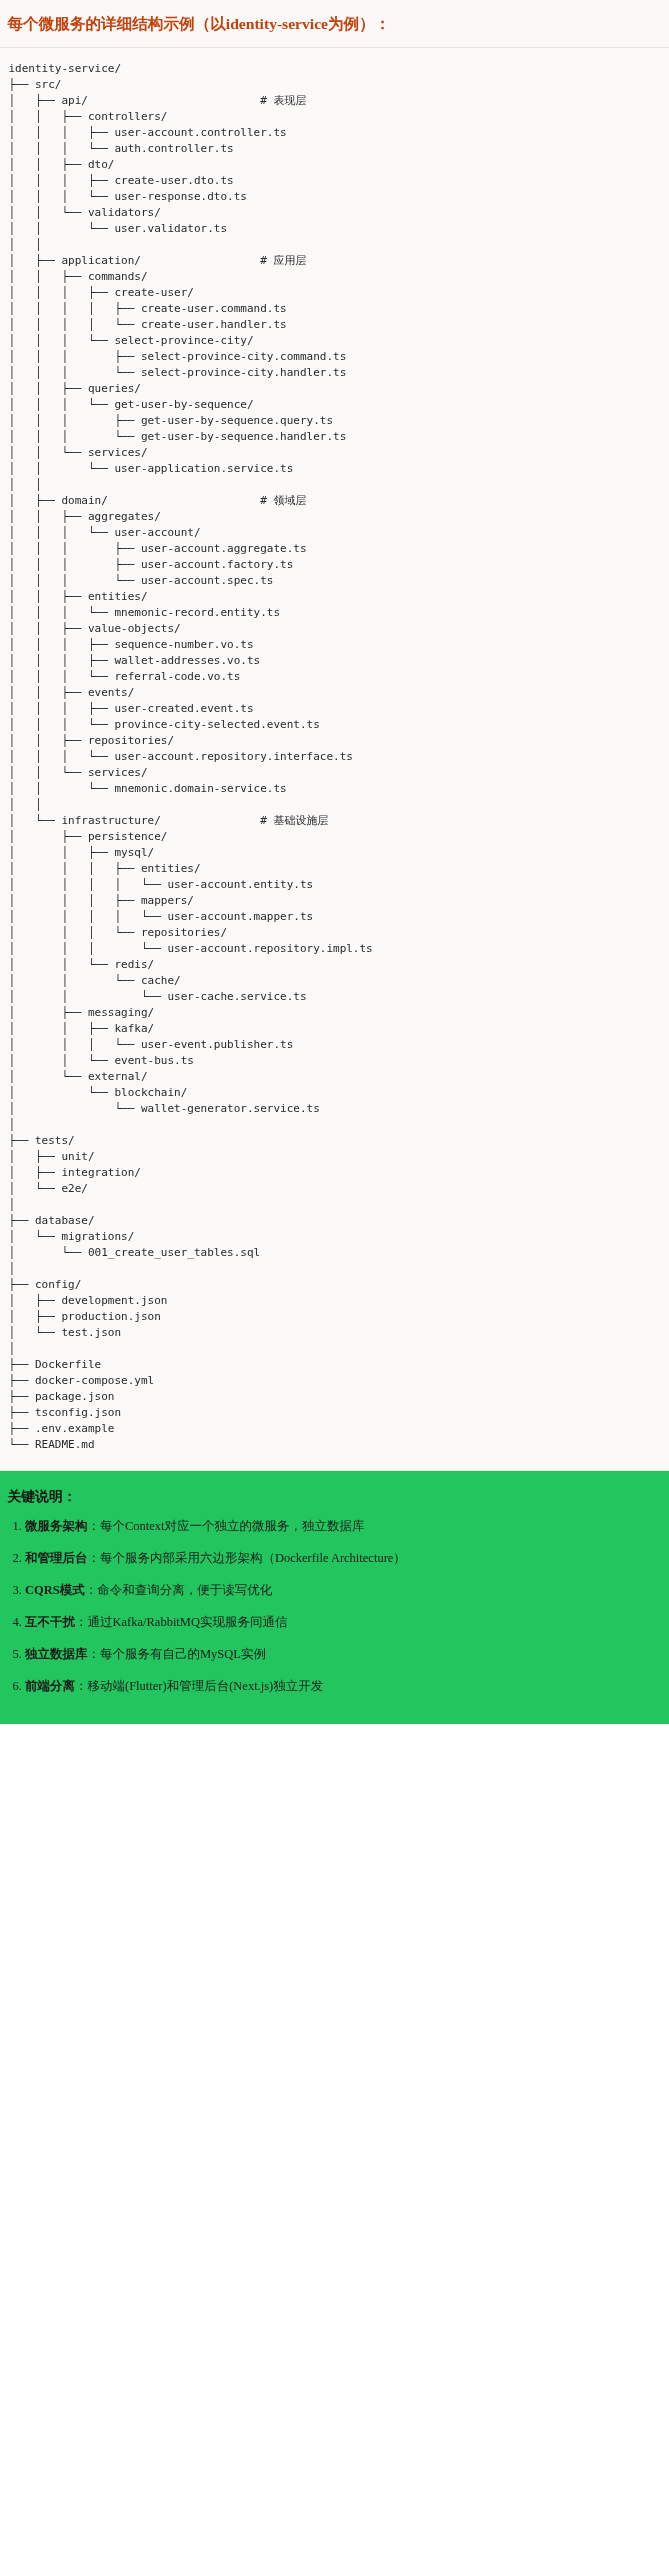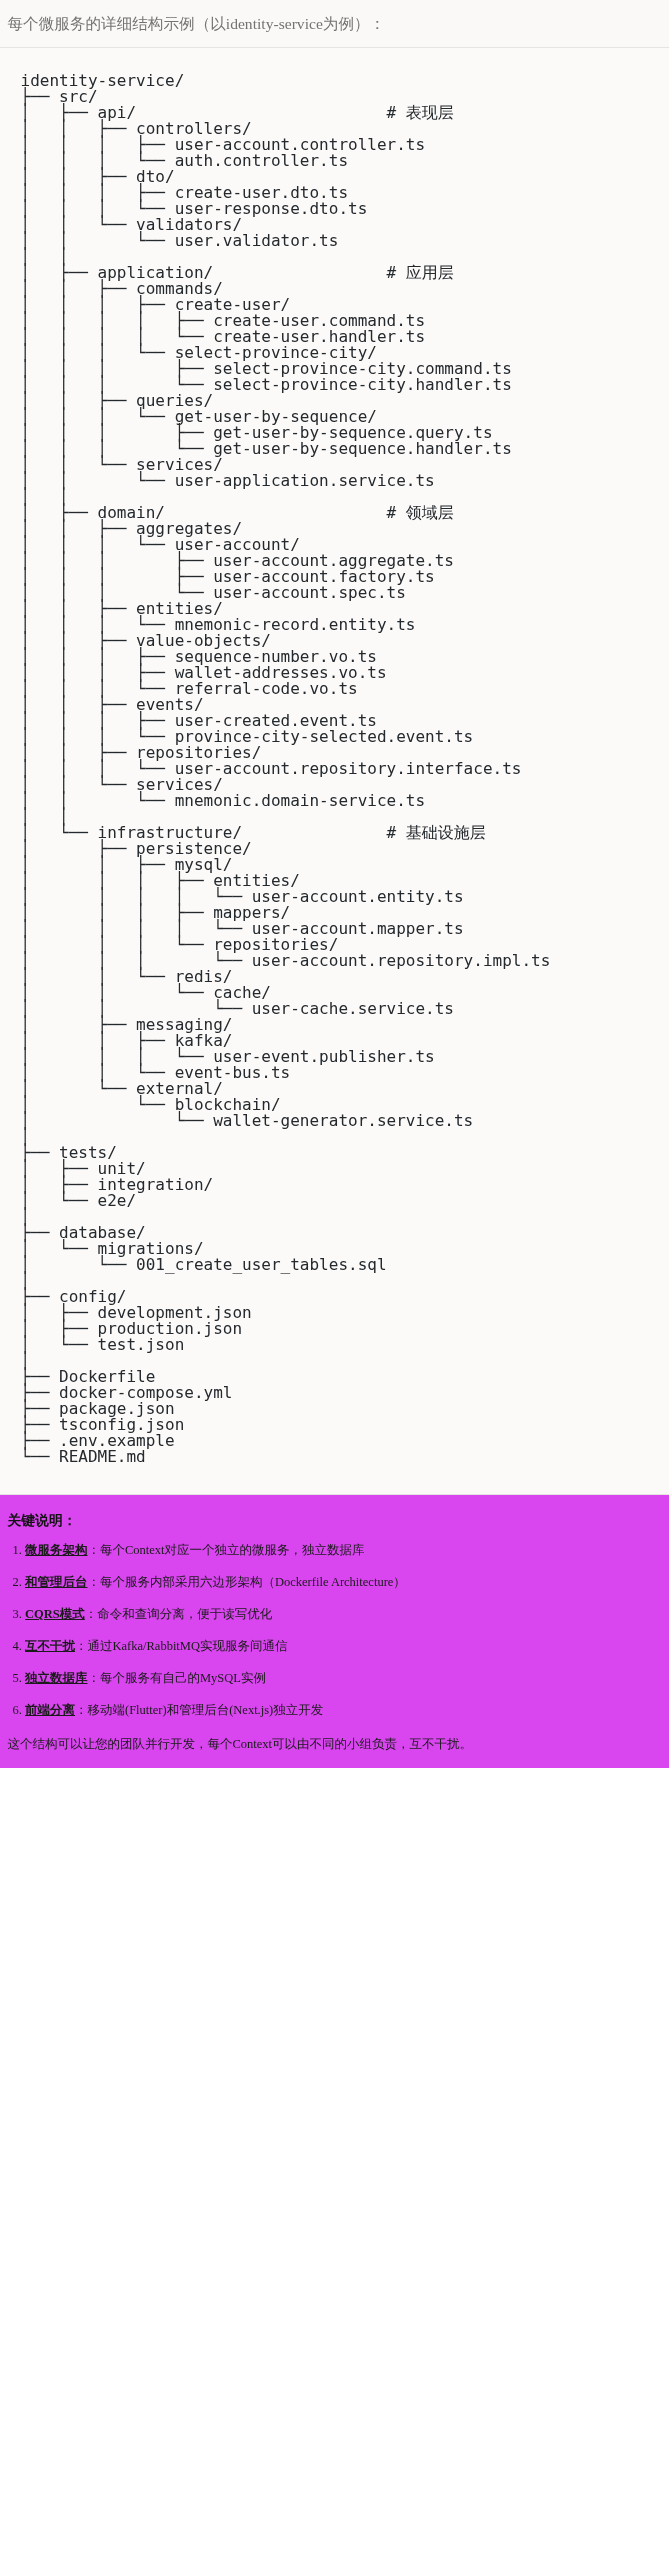--- a/index.html
+++ b/index.html
@@ -15,46 +15,46 @@
   }
 
   
   .heading-band {
     background: #faf9f7;
     padding: 13.8px 7.5px 12.5px 7.5px;
     border-bottom: 0.6px solid #e6e4e0;
   }
   .heading-title {
     font-family: "Liberation Serif", "DejaVu Serif", serif;
-    font-weight: normal;
+    font-weight: bold;
     font-size: 15.6px;
     line-height: 1.3;
-    color: #737373;
+    color: #c2410c;
     letter-spacing: 0px;
   }
 
   
   .tree-band {
     background: #fbfaf8;
     padding: 12.5px 7.5px 16.3px 7.5px;
   }
   pre.tree {
-    margin: 13px;
+    margin: 1px;
     font-family: "DejaVu Sans Mono", "Liberation Mono", monospace;
-    font-size: 16px;
+    font-size: 11px;
     line-height: 16px;
     color: #24292e;
     white-space: pre;
     tab-size: 4;
     overflow: visible;
   }
 
   
   .notes-band {
-    background: #d946ef;
+    background: #22c55e;
     border-top: 0.6px solid #e6e4e0;
     padding: 16.3px 7.5px 13.8px 7.5px;
   }
   .notes-title {
     font-family: "Liberation Serif", "DejaVu Serif", serif;
     font-weight: bold;
     font-size: 13.8px;
     color: #111111;
     margin: 0 0 11.3px 0;
   }
@@ -65,21 +65,20 @@
   }
   ol.notes-list > li {
     font-size: 12.5px;
     line-height: 1.45;
     margin-bottom: 13.8px;
     color: #1a1a1a;
   }
   ol.notes-list > li:last-child { margin-bottom: 16px; }
   ol.notes-list > li .term {
     font-weight: bold;
-    text-decoration: underline;
   }
   .closing {
     margin-top: 16.3px;
     font-size: 12.5px;
     line-height: 1.5;
     color: #1a1a1a;
   }
 </style>
 </head>
 <body>
@@ -195,15 +194,14 @@
       <span class="term">互不干扰</span><span>：通过Kafka/RabbitMQ实现服务间通信</span>
     </li>
     <li>
       <span class="term">独立数据库</span><span>：每个服务有自己的MySQL实例</span>
     </li>
     <li>
       <span class="term">前端分离</span><span>：移动端(Flutter)和管理后台(Next.js)独立开发</span>
     </li>
   </ol>
 
-  <div class="closing">这个结构可以让您的团队并行开发，每个Context可以由不同的小组负责，互不干扰。</div>
 </div>
 
 
 </body></html>

